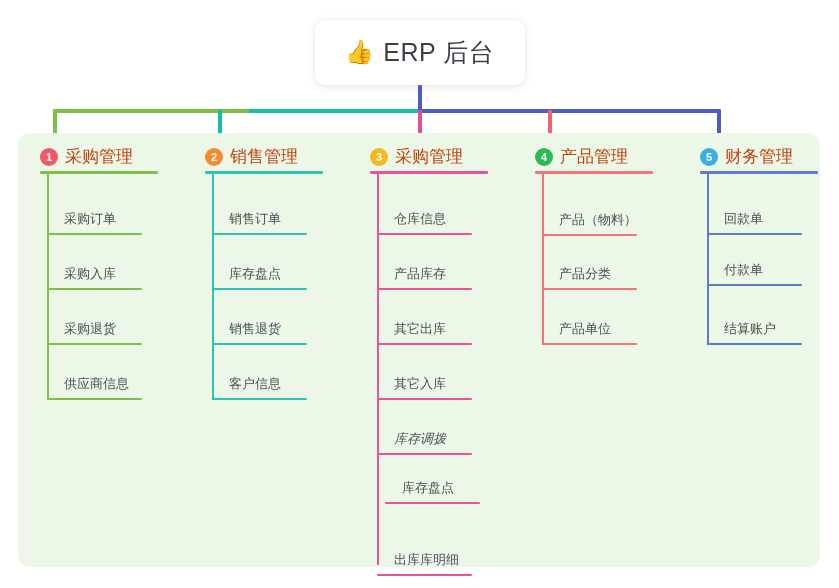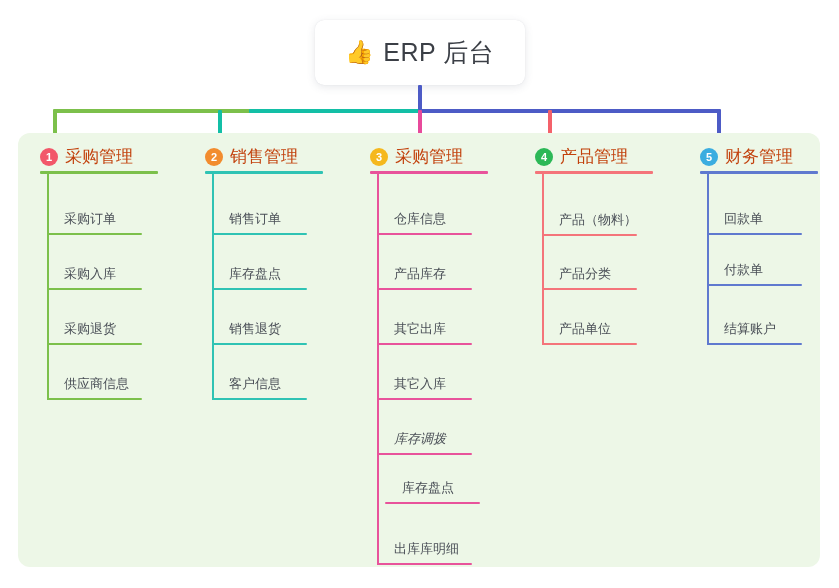--- a/index.html
+++ b/index.html
@@ -271,21 +271,21 @@
             <div class="item-rule" style="background: rgb(232, 83, 155);"></div>
           </div>
           <div class="item" style="top: 267px; font-style: italic;">
             <span class="item-label">库存调拨</span>
             <div class="item-rule" style="background: rgb(232, 83, 155);"></div>
           </div>
           <div class="item" style="top: 316px; margin-left: 8px;">
             <span class="item-label">库存盘点</span>
             <div class="item-rule" style="background: rgb(232, 83, 155);"></div>
           </div>
-          <div class="item" style="top: 377px;">
+          <div class="item" style="top: 388px;">
             <span class="item-label">出库库明细</span>
             <div class="item-rule" style="background: rgb(232, 83, 155);"></div>
           </div>
         </div>
         <div class="column" style="left: 517px;">
           <div class="col-header">
             <span class="badge" style="background: rgb(44, 184, 87);">4</span>
             <span class="col-title">产品管理</span>
           </div>
           <div class="col-header-rule" style="background: rgb(244, 116, 122);"></div>

